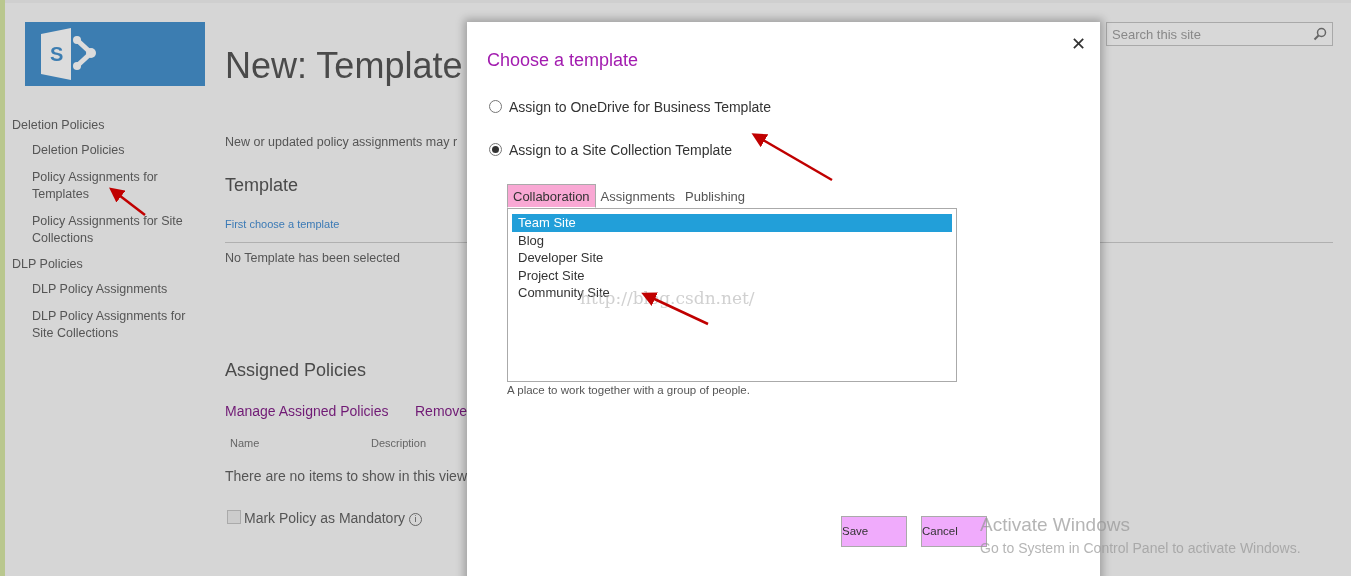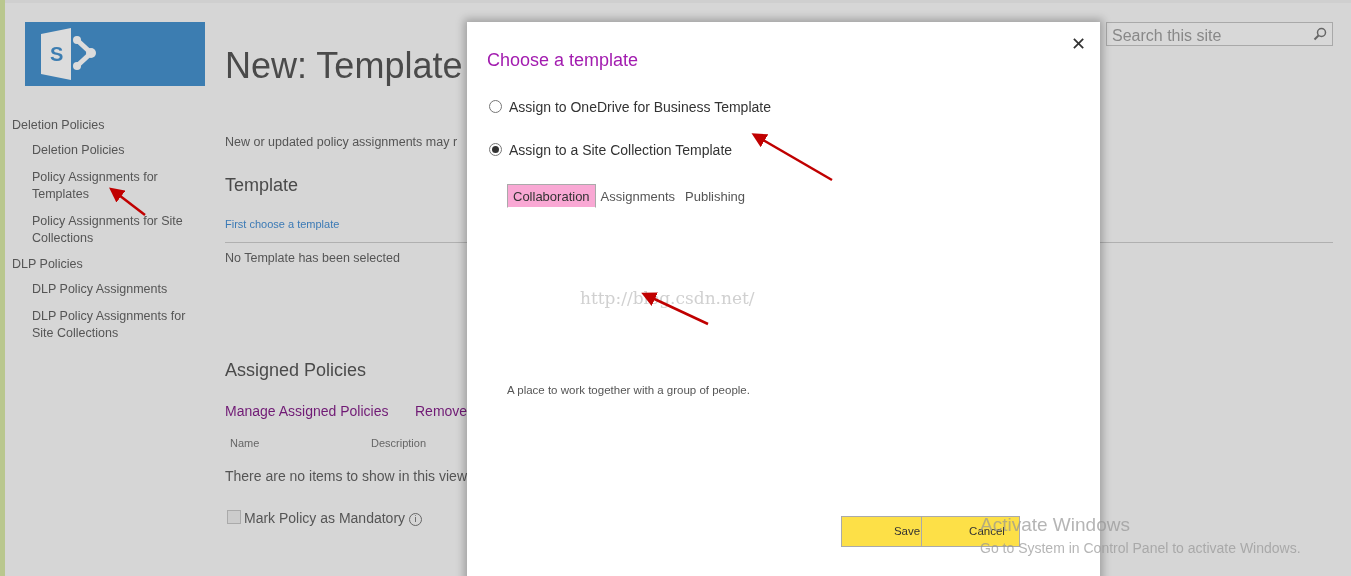--- a/index.html
+++ b/index.html
@@ -19,38 +19,38 @@
   .nav .s { display:block; padding-left:20px; margin-bottom:10px; line-height:17px; }
   .main { position:absolute; left:225px; }
   .notice { top:135px; font-size:12.5px; color:#555; white-space:nowrap; }
   .sec-title { font-size:18px; color:#4a4a4a; }
   .link { color:#3b7ab5; font-size:11px; }
   .hr { position:absolute; left:225px; top:242px; width:1108px; height:1px; background:#b0b0b0; }
   .muted { color:#701a75; font-size:14px; }
   .col { font-size:11px; color:#666; }
   .chk { display:inline-block; width:12px; height:12px; border:1px solid #aaa; background:#ccc; vertical-align:-1px; margin-right:3px;}
   .search { position:absolute; left:1106px; top:22px; width:225px; height:22px; border:1px solid #a9a9a9; background:#d8d8d8; }
-  .search span { position:absolute; left:5px; top:4px; font-size:16px; color:#888; }
+  .search span { position:absolute; left:5px; top:4px; font-size:13px; color:#888; }
   .search svg { position:absolute; right:5px; top:4px; }
 
   .dialog { position:absolute; left:467px; top:22px; width:633px; height:560px; background:#fff;
     box-shadow: 0 0 8px 3px rgba(0,0,0,0.25); }
   .dlg-title { position:absolute; left:20px; top:28px; font-size:18px; color:#a21caf; font-weight:300; }
   .close { position:absolute; left:604px; top:11px; font-size:18px; color:#333; cursor:pointer; }
   .radio-row { position:absolute; left:22px; font-size:14px; color:#333; white-space:nowrap; }
   .radio { display:inline-block; width:11px; height:11px; border:1px solid #777; border-radius:50%; margin-right:7px; vertical-align:-1px; position:relative; background:#fff; }
   .radio.on::after { content:""; position:absolute; left:2px; top:2px; width:7px; height:7px; border-radius:50%; background:#333; }
   .tabs { position:absolute; left:40px; top:162px; height:24px; font-size:13px; white-space:nowrap; }
   .tab { display:inline-block; padding:4px 5px 3px 5px; color:#555; }
   .tab.active { border:1px solid #aaa; border-bottom:1px solid #fff; color:#333; background:#f9a8d4; position:relative; z-index:2; }
   .listbox { position:absolute; left:40px; top:186px; width:448px; height:172px; border:1px solid #aaa; }
   .item { font-size:13px; color:#333; height:17.5px; line-height:17px; padding-left:6px; margin:0 4px; }
   .item.sel { background:#229fd9; color:#fff; margin-top:5px; }
   .desc { position:absolute; left:40px; top:362px; font-size:11.5px; color:#555; }
-  .btn { position:absolute; top:494px; width:64px; height:29px; border:1px solid #aaa; background:#fde047; font-size:11.5px; color:#333; text-align:center; line-height:29px; cursor:pointer;padding-left:33px; }
+  .btn { position:absolute; top:494px; width:64px; height:29px; border:1px solid #aaa; background:#f0abfc; font-size:11.5px; color:#333; line-height:29px; cursor:pointer; }
   .watermark { position:absolute; left:580px; top:288px; font-family:"DejaVu Serif", serif; font-size:17px; color:rgba(170,170,170,0.55); white-space:nowrap; }
   .activate { position:absolute; left:980px; white-space:nowrap; color:rgba(150,150,150,0.7);text-align:right; }
   .arrow { position:absolute; left:0; top:0; pointer-events:none; }
 </style>
 </head>
 <body>
 
 <div class="leftbar"></div>
 <div class="topbar"></div>
 
@@ -108,20 +108,27 @@
   <div class="radio-row" style="top:77px">
     <span class="radio"></span><span>Assign to OneDrive for Business Template</span>
   </div>
   <div class="radio-row" style="top:120px">
     <span class="radio on"></span><span>Assign to a Site Collection Template</span>
   </div>
 
   <div class="tabs">
     <span class="tab active">Collaboration</span><span class="tab">Assignments</span><span class="tab">Publishing</span>
   </div>
+  <div class="listbox">
+    <div class="item sel">Team Site</div>
+    <div class="item">Blog</div>
+    <div class="item">Developer Site</div>
+    <div class="item">Project Site</div>
+    <div class="item">Community Site</div>
+  </div>
   <div class="desc">A place to work together with a group of people.</div>
 
   <div class="btn" style="left:374px">Save</div>
   <div class="btn" style="left:454px">Cancel</div>
 </div>
 
 <div class="watermark">http://blog.csdn.net/</div>
 <div class="activate" style="top:514px;font-size:19px">Activate Windows</div>
 <div class="activate" style="top:540px;font-size:14px">Go to System in Control Panel to activate Windows.</div>
 

